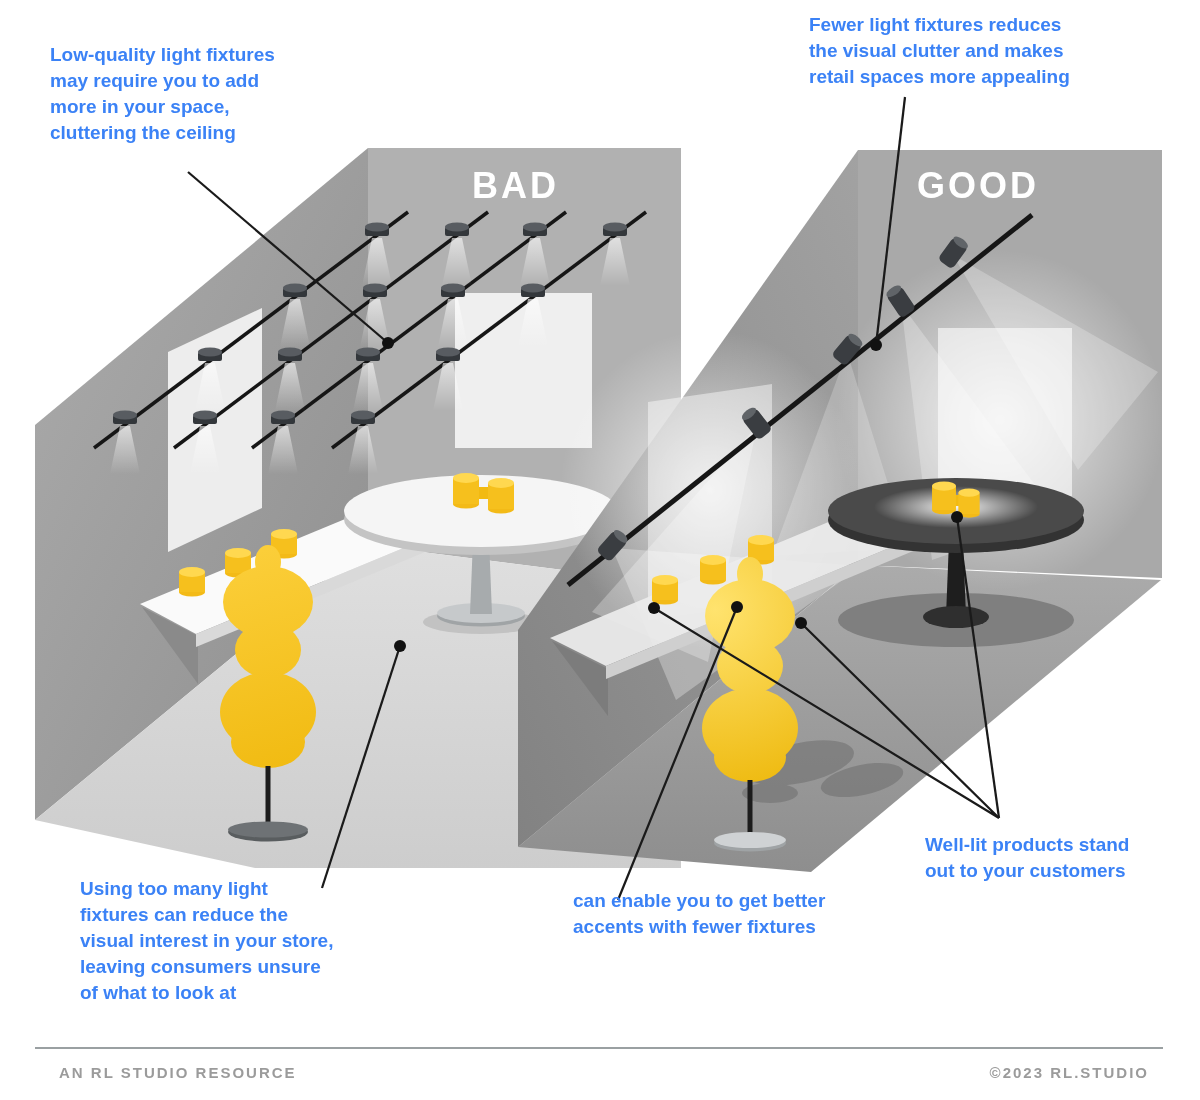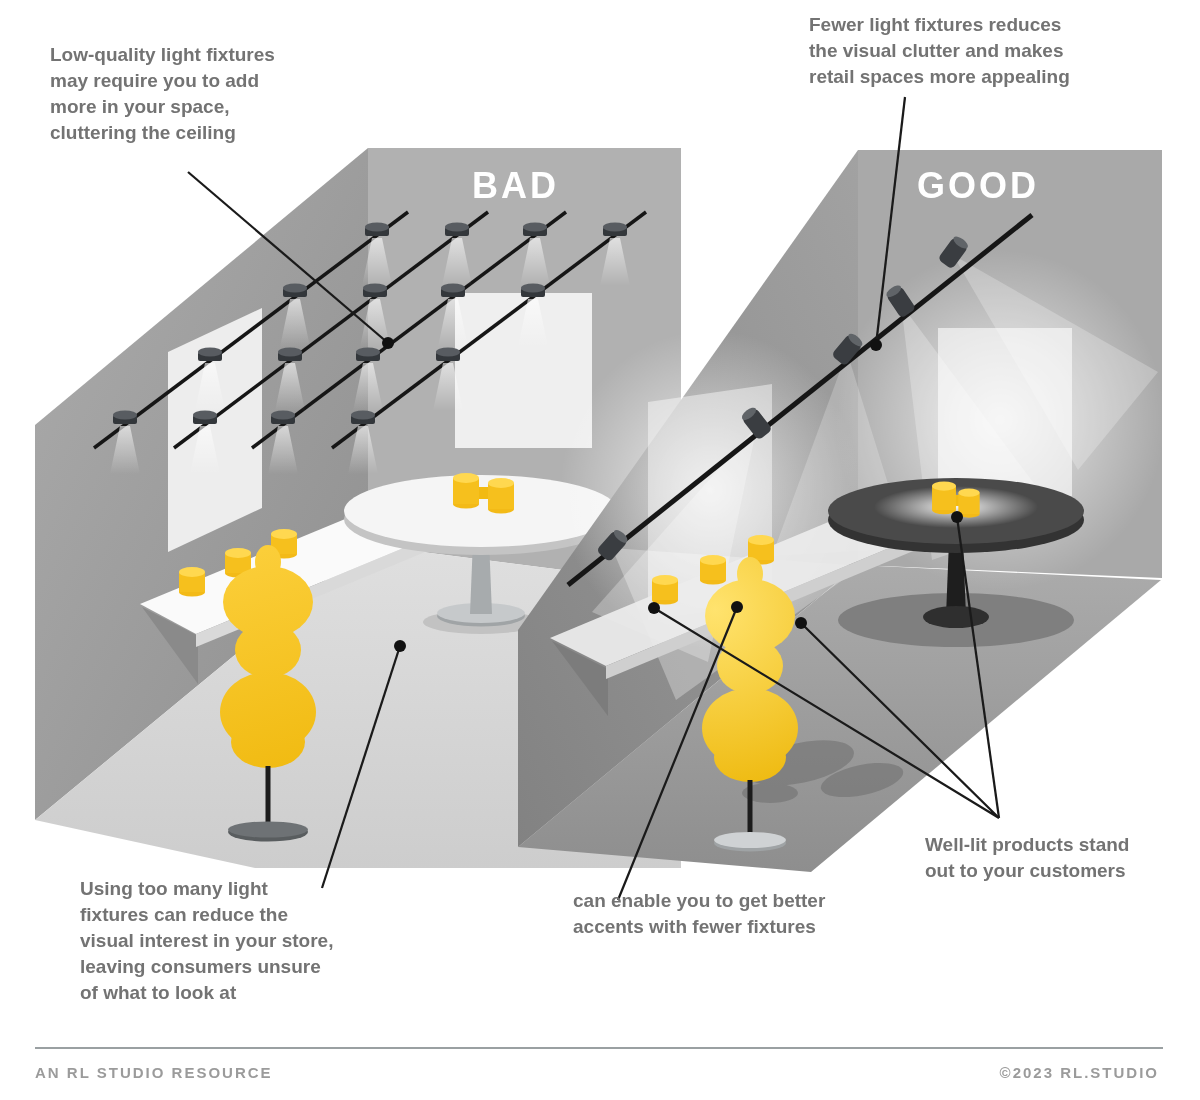--- a/index.html
+++ b/index.html
@@ -1,22 +1,22 @@
 <!DOCTYPE html>
 <html><head>
 <meta charset="utf-8">
 <style>
   html,body{margin:0;padding:0;background:#ffffff;}
   #stage{position:relative;width:1200px;height:1100px;background:#ffffff;overflow:hidden;
          font-family:"Liberation Sans",sans-serif;}
   #scene-svg{position:absolute;left:0;top:0;}
-  .ann{position:absolute;font-weight:bold;font-size:19px;line-height:26px;color:#737373;white-space:nowrap;}
+  .ann{position:absolute;font-weight:bold;font-size:19px;line-height:26px;color:#3b82f6;white-space:nowrap;}
   .room-label{position:absolute;font-weight:bold;font-size:36px;line-height:46px;color:#FFFFFF;letter-spacing:3px;}
-  .footer-text{position:absolute;font-weight:bold;font-size:15px;line-height:18px;color:#9B9B9B;letter-spacing:2px;}
-  .footer-right{right:41px;text-align:center;}
+  .footer-text{position:absolute;font-weight:bold;font-size:15px;line-height:18px;color:#9B9B9B;letter-spacing:2px;margin-left:24px;}
+  .footer-right{right:51px;text-align:center;}
 </style>
 </head>
 <body>
 
 <div id="stage">
 
 <svg id="scene-svg" width="1200" height="1100" viewBox="0 0 1200 1100">
   <defs>
     <linearGradient id="gLWallB" x1="0" y1="0" x2="1" y2="1">
       <stop offset="0" stop-color="#ACACAC"></stop>

